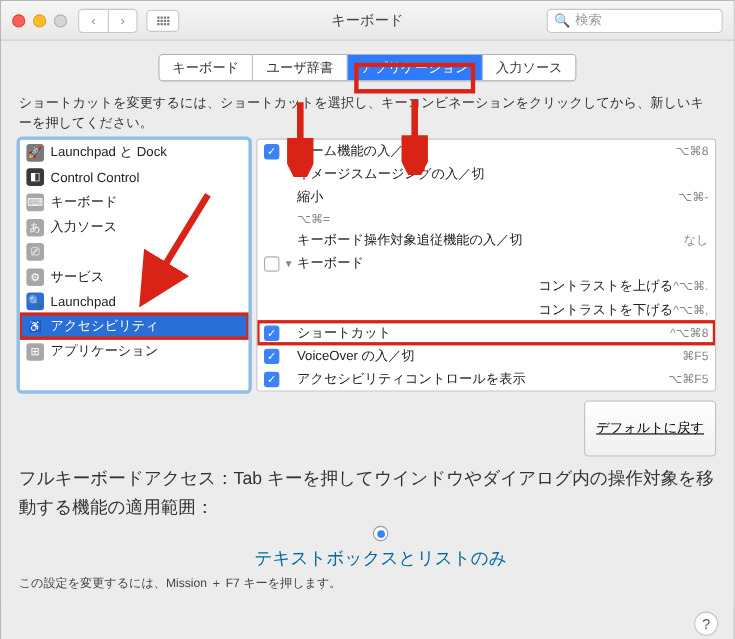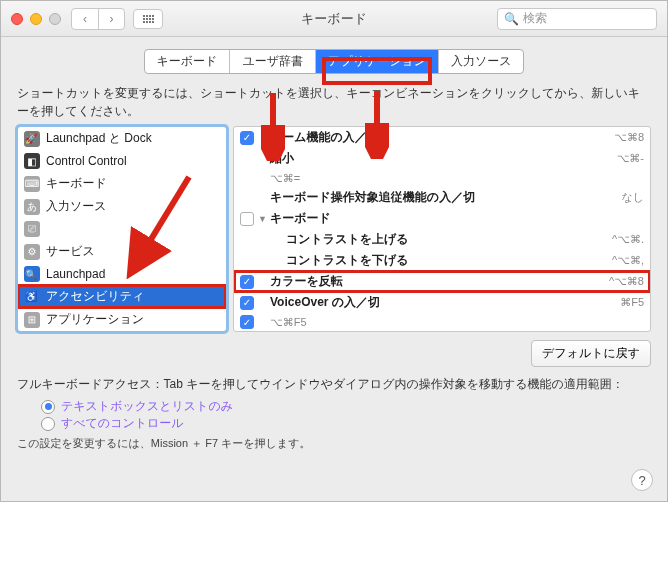--- a/index.html
+++ b/index.html
@@ -33,28 +33,28 @@
 .li { display:flex; align-items:center; padding:3px 6px; font-size:12px; color:#222; gap:6px; cursor:pointer; }
 .li.sel { background:#2a6fd6; color:#fff; }
 .li.hlred { outline:3px solid #d92316; outline-offset:-2px; }
 .licon { width:16px; height:16px; border-radius:3px; display:flex; align-items:center; justify-content:center; font-size:10px; color:#fff; flex-shrink:0; }
 .rightpanel { flex:1; border:1px solid #c8c8c8; background:#fff; border-radius:3px; overflow:auto; max-height:240px; }
 .ri { display:flex; align-items:center; padding:2px 6px; font-size:12px; color:#222; }
 .ri .cb { width:14px; height:14px; margin-right:4px; border-radius:3px; border:1px solid #b0b0b0; background:#fff; display:flex; align-items:center; justify-content:center; font-size:10px; color:#fff; flex-shrink:0; }
 .ri .cb.on { background:#3b82f6; border-color:#3b82f6; }
 .ri .cb.hidden { visibility:hidden; }
 .ri .tri { width:10px; color:#888; font-size:9px; margin-right:2px; }
-.ri .lbl { flex:1;font-weight:bold; }
+.ri .lbl { flex:1; }
 .ri .sc { color:#888; font-size:11px; white-space:nowrap; }
-.ri.indent1 .lbl { padding-left:16px; }
+.ri.indent1 .lbl { padding-left:16px;text-align:right; }
 .ri.hlred { outline:3px solid #d92316; outline-offset:-2px; }
-.defbtn { margin:8px 0 4px auto; display:block; font-size:12px; padding:4px 10px; border:1px solid #c0c0c0; border-radius:4px; background:linear-gradient(#fff,#f0f0f0); cursor:pointer; }
-.fulltext { font-size:12px; color:#333; line-height:1.6; margin-top:8px; }
+.defbtn { margin:8px 0 4px auto; display:block; font-size:12px; padding:16px 10px; border:1px solid #c0c0c0; border-radius:4px; background:linear-gradient(#fff,#f0f0f0); cursor:pointer;text-decoration:underline; }
+.fulltext { font-size:16px; color:#333; line-height:1.6; margin-top:8px; }
 .radios { margin:4px 0 4px 24px; }
-.radio { display:flex; align-items:center; font-size:12px; color:#8b5cf6; gap:6px; cursor:pointer; }
+.radio { display:flex; align-items:center; font-size:16px; color:#0369a1; gap:6px; cursor:pointer;flex-direction:column; }
 .rdot { width:14px; height:14px; border:1px solid #999; border-radius:50%; background:#fff; display:flex; align-items:center; justify-content:center; }
 .rdot.on::after { content:""; width:7px; height:7px; border-radius:50%; background:#3b82f6; }
 .note { font-size:11px; color:#444; margin-top:4px; }
 .footer { display:flex; justify-content:flex-end; padding:8px 14px 10px; }
 .help { width:22px; height:22px; border:1px solid #c0c0c0; border-radius:50%; background:#fff; display:flex; align-items:center; justify-content:center; color:#555; font-size:13px; cursor:pointer; }
 .redbox { position:absolute; border:4px solid #d92316; pointer-events:none; }
 .arrow { position:absolute; pointer-events:none; }
 </style>
 </head>
 <body>
@@ -145,20 +145,26 @@
       <div class="rightpanel" id="rightpanel">
           <div class="ri">
             <div class="cb on">✓</div>
             <div class="tri"></div>
             <div class="lbl">ズーム機能の入／切</div>
             <div class="sc">⌥⌘8</div>
           </div>
           <div class="ri">
             <div class="cb hidden"></div>
             <div class="tri"></div>
+            <div class="lbl">イメージスムージングの入／切</div>
+            <div class="sc"></div>
+          </div>
+          <div class="ri">
+            <div class="cb hidden"></div>
+            <div class="tri"></div>
             <div class="lbl">縮小</div>
             <div class="sc">⌥⌘-</div>
           </div>
           <div class="ri">
             <div class="cb hidden"></div>
             <div class="tri"></div>
             <div class="sc">⌥⌘=</div>
           </div>
           <div class="ri">
             <div class="cb hidden"></div>
@@ -180,48 +186,45 @@
           </div>
           <div class="ri indent1">
             <div class="cb hidden"></div>
             <div class="tri"></div>
             <div class="lbl">コントラストを下げる</div>
             <div class="sc">^⌥⌘,</div>
           </div>
           <div class="ri hlred">
             <div class="cb on">✓</div>
             <div class="tri"></div>
-            <div class="lbl">カラーを反転</div>
+            <div class="lbl">ショートカット</div>
             <div class="sc">^⌥⌘8</div>
           </div>
           <div class="ri">
             <div class="cb on">✓</div>
             <div class="tri"></div>
             <div class="lbl">VoiceOver の入／切</div>
             <div class="sc">⌘F5</div>
           </div>
           <div class="ri">
             <div class="cb on">✓</div>
             <div class="tri"></div>
+            <div class="lbl">アクセシビリティコントロールを表示</div>
             <div class="sc">⌥⌘F5</div>
           </div>
         </div>
     </div>
 
     <button class="defbtn">デフォルトに戻す</button>
 
     <div class="fulltext">フルキーボードアクセス：Tab キーを押してウインドウやダイアログ内の操作対象を移動する機能の適用範囲：</div>
     <div class="radios" id="radios">
         <div class="radio">
           <div class="rdot on"></div>
           <span>テキストボックスとリストのみ</span>
-        </div>
-        <div class="radio">
-          <div class="rdot"></div>
-          <span>すべてのコントロール</span>
         </div>
       </div>
     <div class="note">この設定を変更するには、Mission ＋ F7 キーを押します。</div>
   </div>
 
   <div class="footer">
     <div class="help">?</div>
   </div>
 
   <div class="redbox" style="left:321px; top:56px; width:110px; height:28px;"></div>

